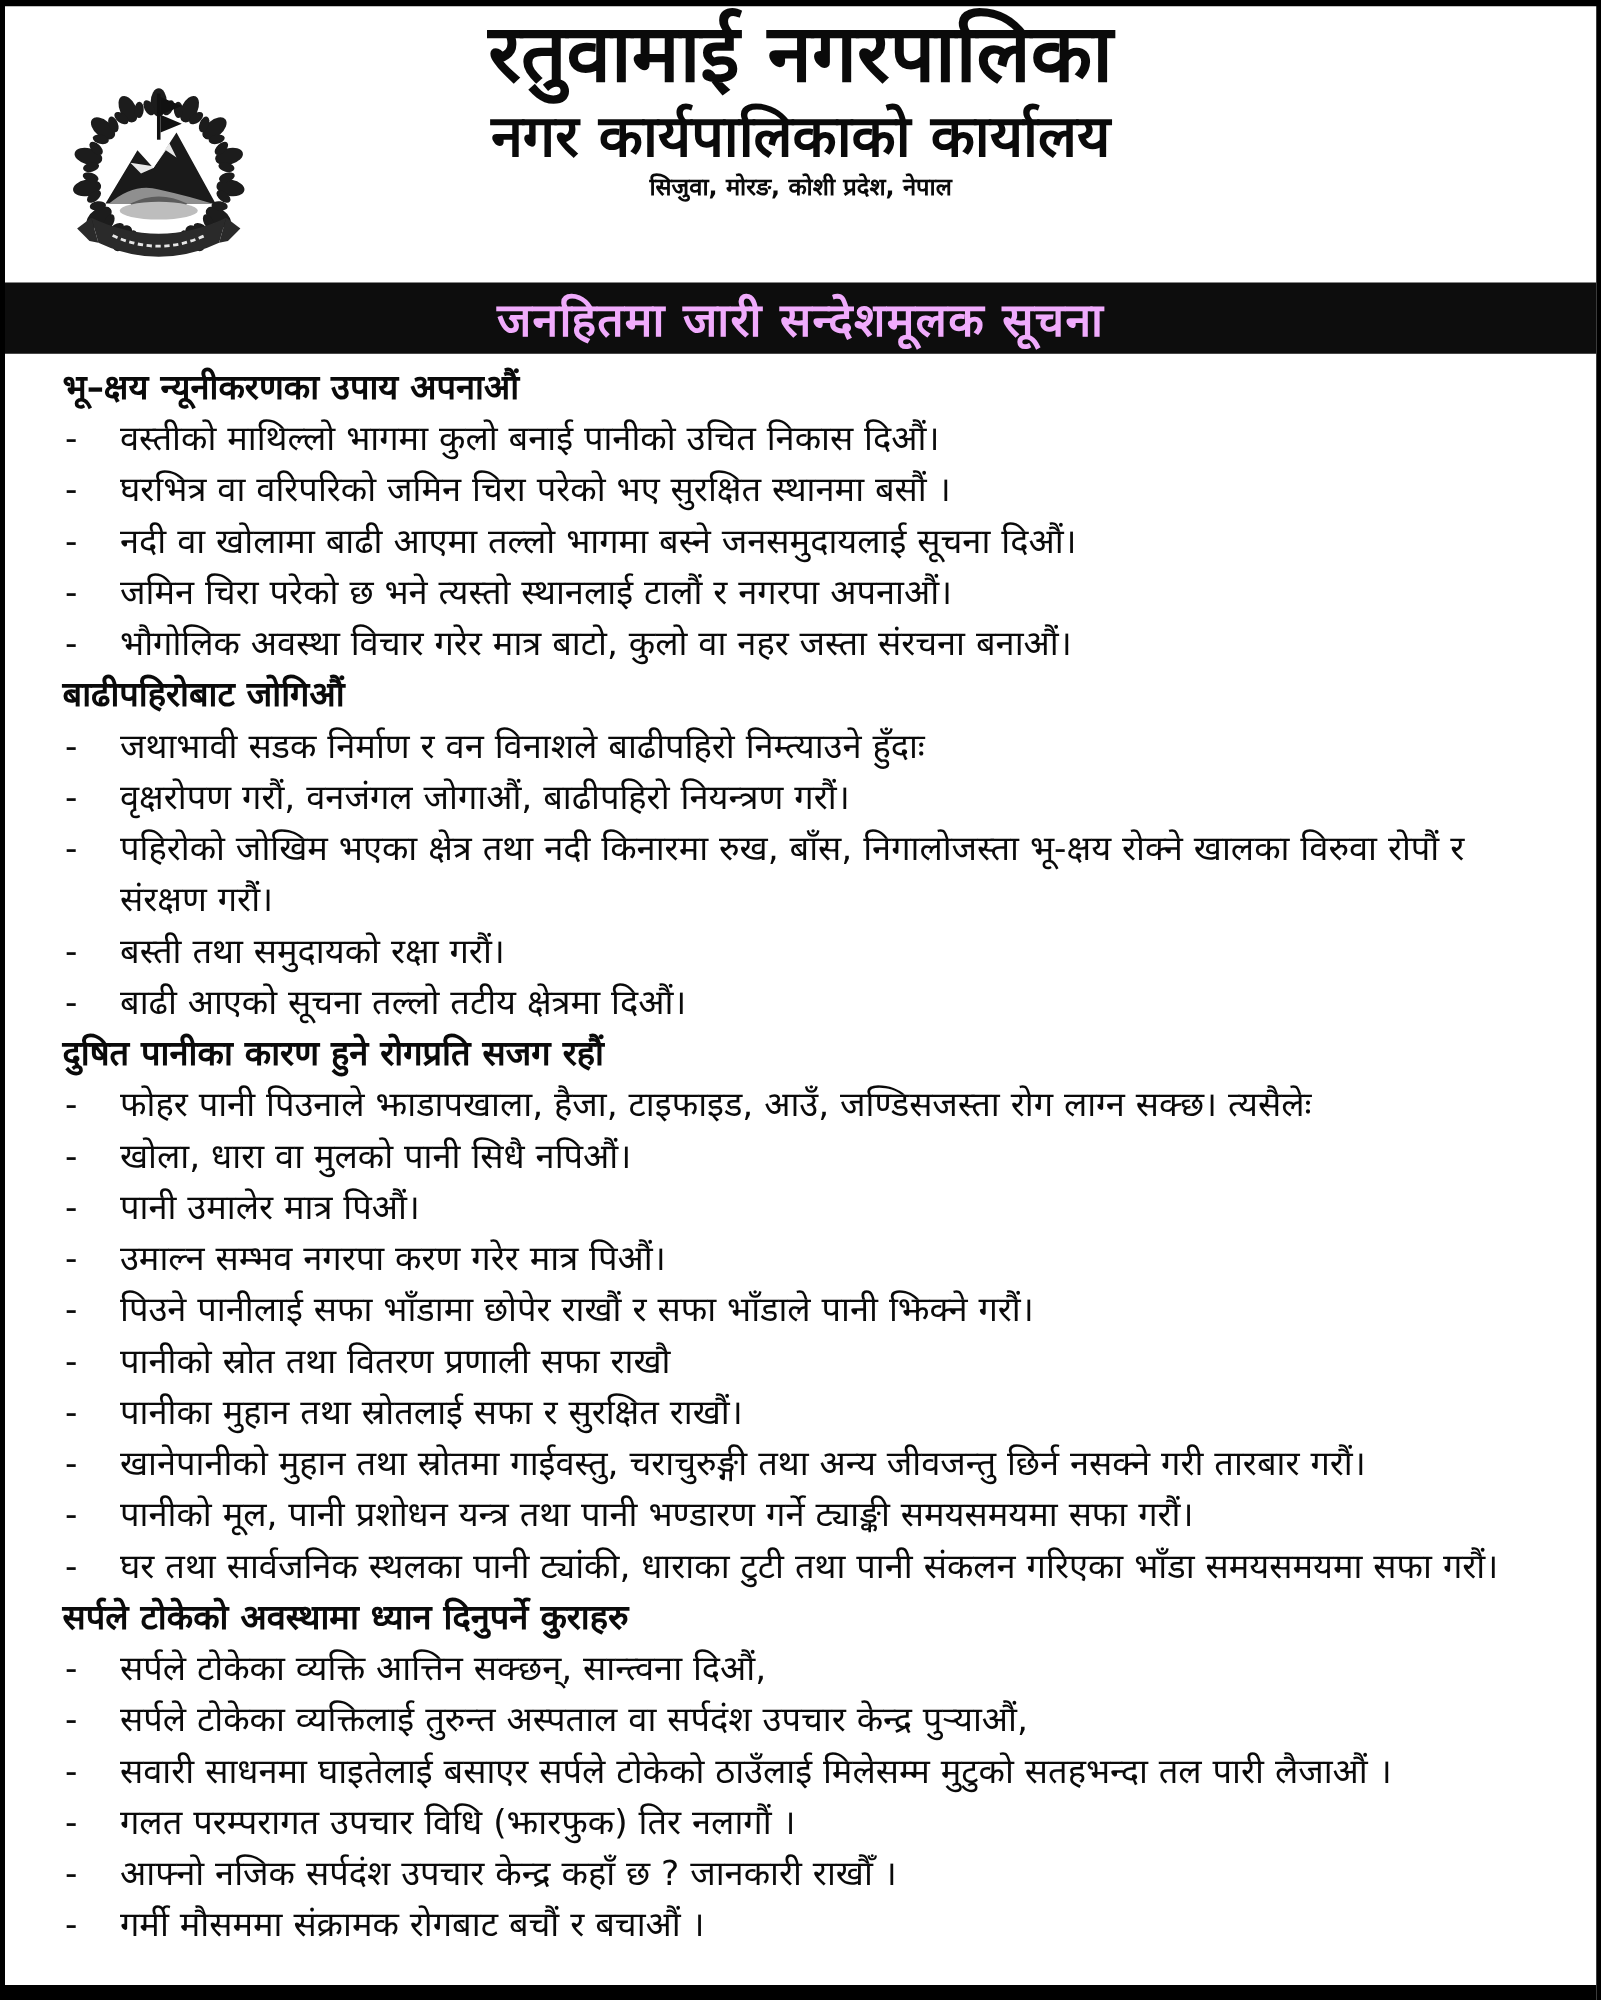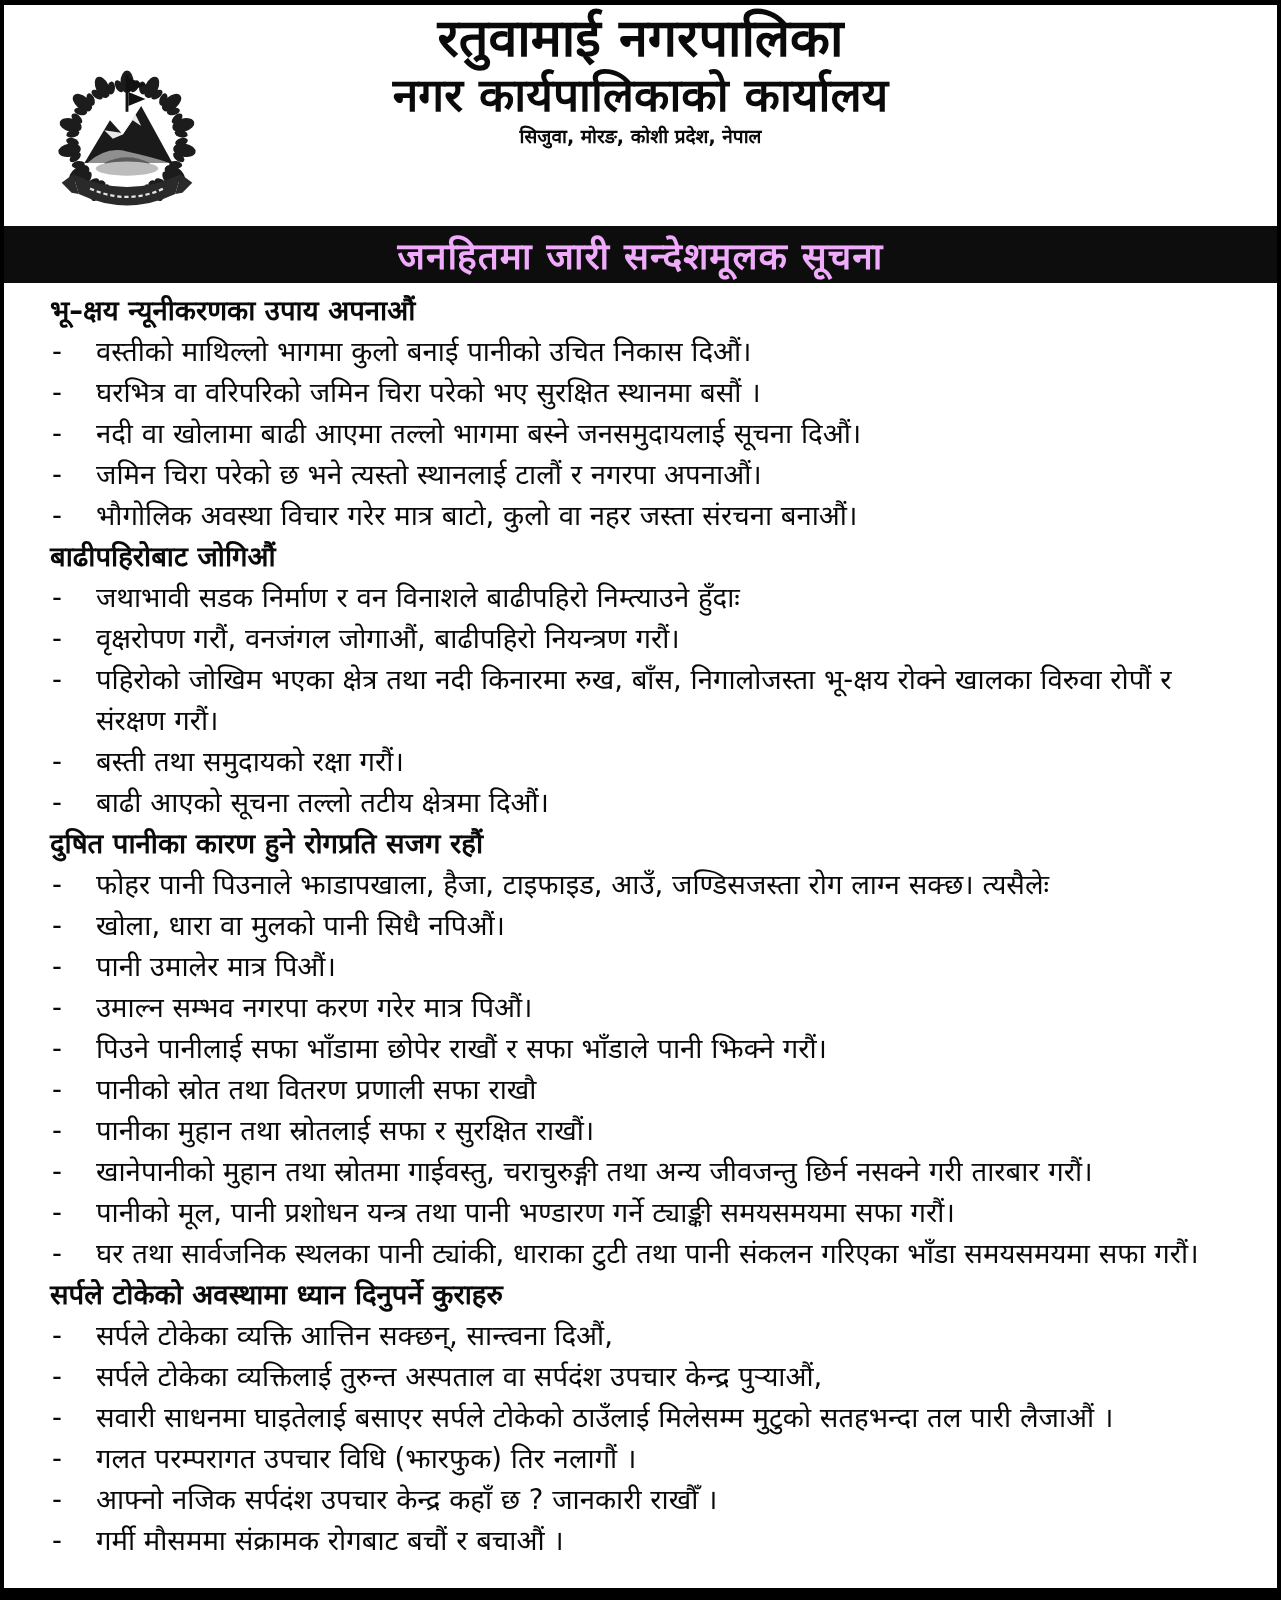--- a/index.html
+++ b/index.html
@@ -27,21 +27,21 @@
     white-space:nowrap;
   }
   .logo {
     position:absolute;
     left:52px; top:60px;
     width:142px; height:148px;
   }
   .logo svg { width:100%; height:100%; }
   .title-main {
     text-align:center;
-    font-size:52px;
+    font-size:64px;
     font-weight:bold;
     margin-top:4px;
     line-height:1.12;
   }
   .title-sub {
     text-align:center;
     font-size:46px;
     font-weight:bold;
     margin-top:2px;
     line-height:1.15;

